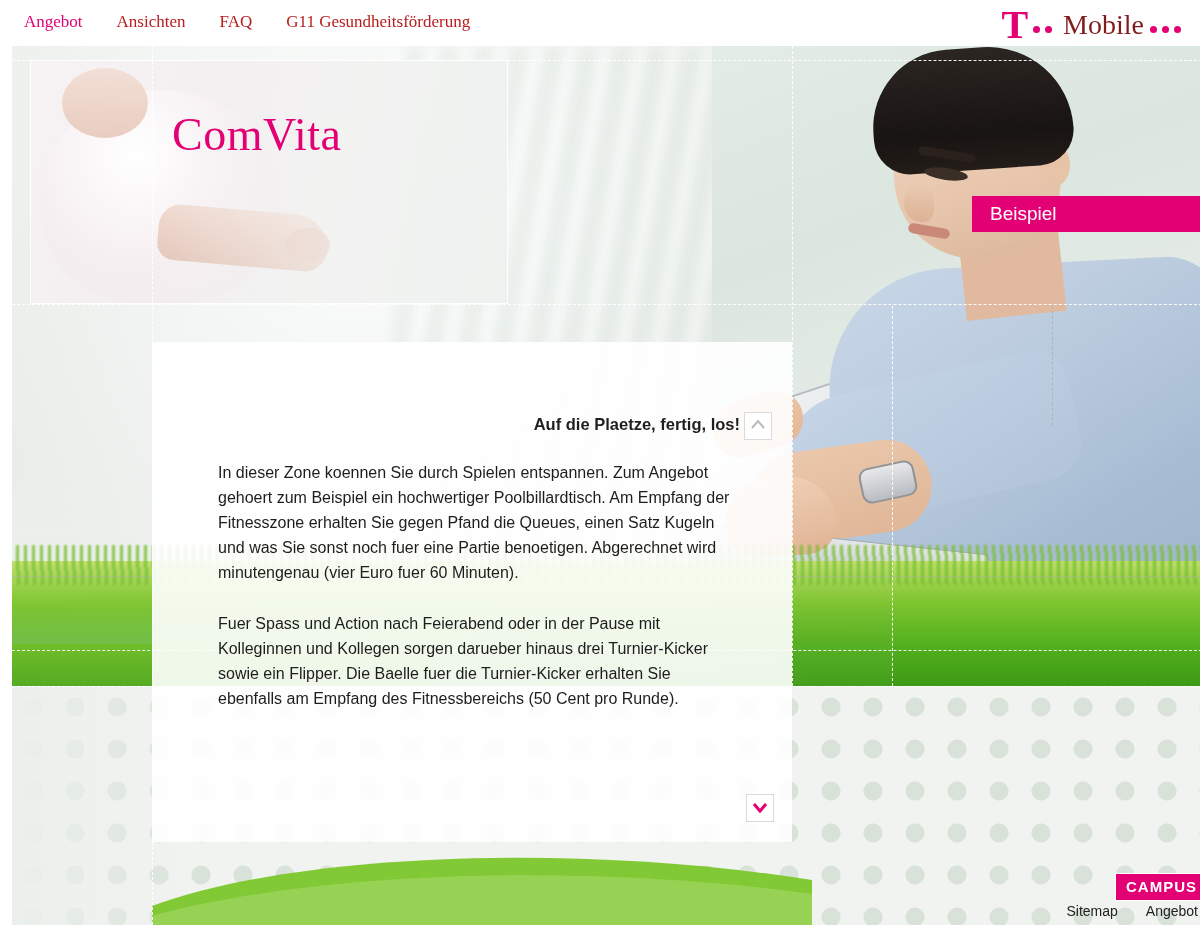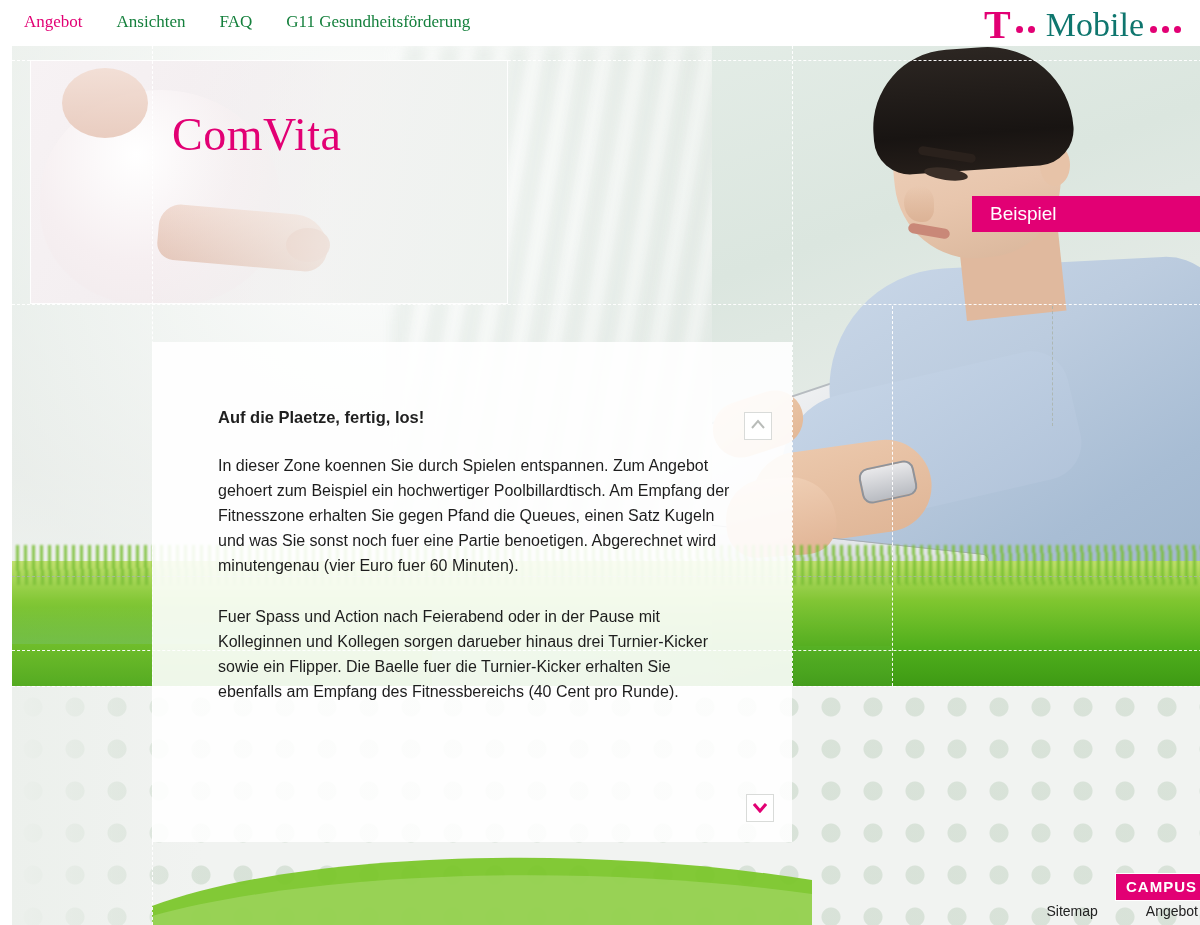--- a/index.html
+++ b/index.html
@@ -30,21 +30,21 @@
   }
   #topnav .nav-items {
     position: absolute;
     left: 24px; top: 12px;
     display: flex;
     align-items: baseline;
   }
   #topnav .nav-item {
     font-family: "Liberation Serif", serif;
     font-size: 17px;
-    color: #15803d;
+    color: #b91c1c;
     margin-right: 34px;
     white-space: nowrap;
     cursor: pointer;
   }
   #topnav .nav-item.active { color: #e20074; }
 
   
   #logo {
     position: absolute;
     right: 8px; top: 2px;
@@ -67,22 +67,22 @@
   }
   #logo .dot {
     width: 7px; height: 7px;
     background: #e20074;
     border-radius: 50%;
     margin-right: 5px;
     position: relative;
     top: 6px;
   }
   #logo .word {
-    font-size: 34px;
-    color: #0f766e;
+    font-size: 28px;
+    color: #7f1d1d;
     line-height: 1;
     position: relative;
     top: 2px;
     letter-spacing: 0px;
   }
 
   
   #stage {
     position: absolute;
     left: 12px; top: 46px;
@@ -369,24 +369,25 @@
     position: absolute;
     left: 140px; top: 296px;
     width: 640px; height: 500px;
     background: rgba(255,255,255,0.90);
     z-index: 28;
   }
   #content-card .inner {
     padding: 58px 52px 0 66px;
   }
   #content-card h2 {
-    margin: 8px 0 26px 0;
+    margin: 15px 0 26px 0;
     font-size: 16.5px;
     color: #1f1f1f;
     font-weight: bold;
+    text-align: right;
   }
   #content-card p {
     margin: 0 0 26px 0;
     font-size: 16px;
     line-height: 25px;
     color: #1d1d1d;
     max-width: 520px;
   }
 
   
@@ -422,21 +423,20 @@
     position: absolute;
     right: 14px; bottom: 6px;
     display: flex;
     gap: 28px;
     z-index: 35;
   }
   #footer-links span {
     font-size: 14px;
     color: #222222;
     cursor: pointer;
-    margin-left: 20px;
   }
 
   
   .right-gutter {
     position: absolute;
     right: 0; top: 0; width: 0px; height: 879px;
     background: #ffffff;
   }
 </style>
 </head>
@@ -530,21 +530,21 @@
     <div id="comvita">ComVita</div>
 
     <div id="spielzone">
       <span>Beispiel</span>
     </div>
 
     <div id="content-card">
       <div class="inner">
         <h2>Auf die Plaetze, fertig, los!</h2>
         <p>In dieser Zone koennen Sie durch Spielen entspannen. Zum Angebot gehoert zum Beispiel ein hochwertiger Poolbillardtisch. Am Empfang der Fitnesszone erhalten Sie gegen Pfand die Queues, einen Satz Kugeln und was Sie sonst noch fuer eine Partie benoetigen. Abgerechnet wird minutengenau (vier Euro fuer 60 Minuten).</p>
-        <p>Fuer Spass und Action nach Feierabend oder in der Pause mit Kolleginnen und Kollegen sorgen darueber hinaus drei Turnier-Kicker sowie ein Flipper. Die Baelle fuer die Turnier-Kicker erhalten Sie ebenfalls am Empfang des Fitnessbereichs (40 Cent pro Runde).</p>
+        <p>Fuer Spass und Action nach Feierabend oder in der Pause mit Kolleginnen und Kollegen sorgen darueber hinaus drei Turnier-Kicker sowie ein Flipper. Die Baelle fuer die Turnier-Kicker erhalten Sie ebenfalls am Empfang des Fitnessbereichs (50 Cent pro Runde).</p>
       </div>
     </div>
 
     <div id="scroll-up" class="scroll-btn">
       <svg width="14" height="12" viewBox="0 0 14 12">
         <path d="M1,9 L7,2 L13,9" fill="none" stroke="#b9bcb9" stroke-width="2"></path>
       </svg>
     </div>
     <div id="scroll-down" class="scroll-btn">
       <svg width="14" height="12" viewBox="0 0 14 12">

